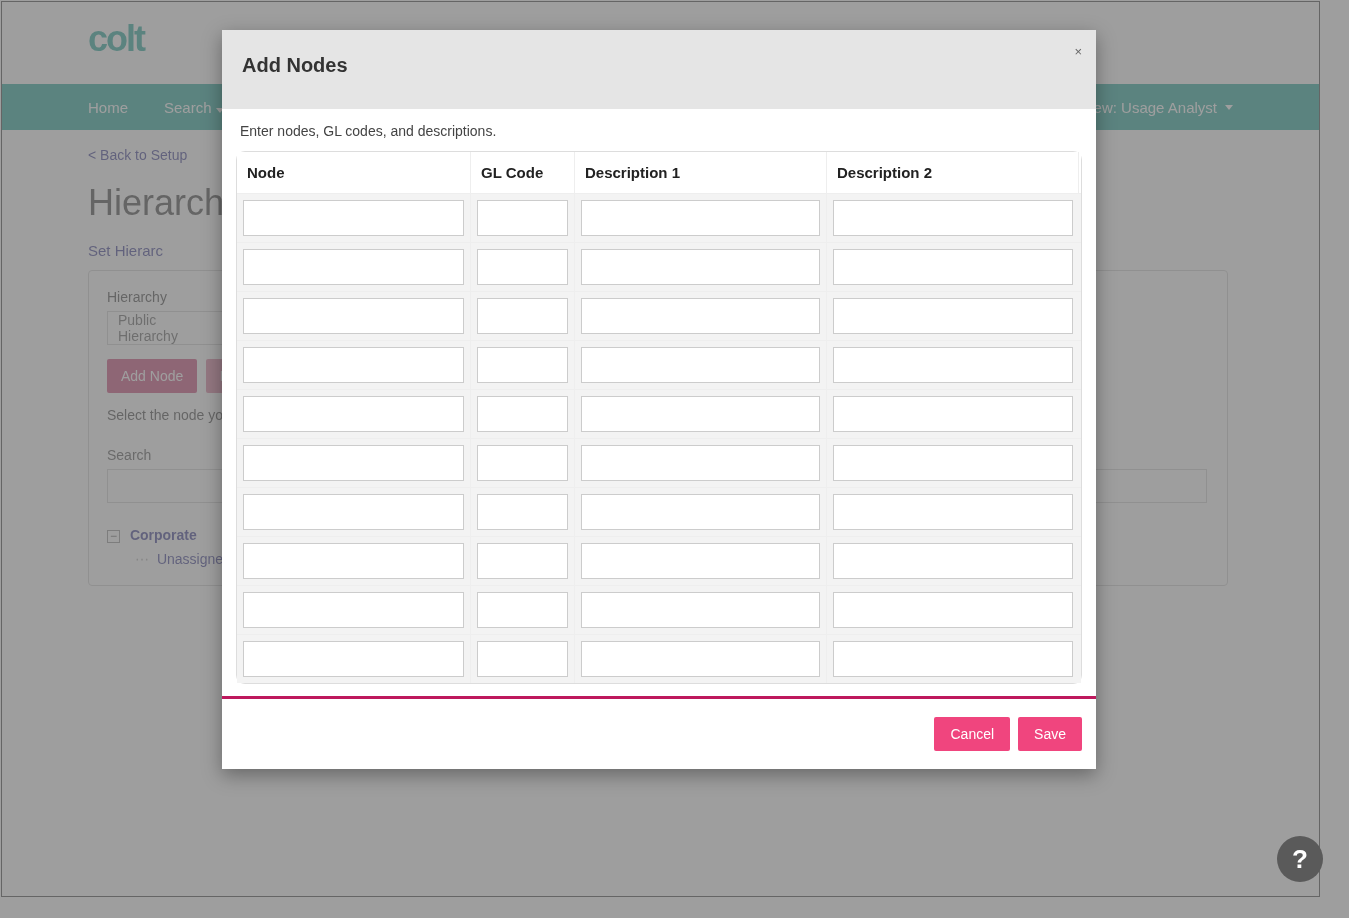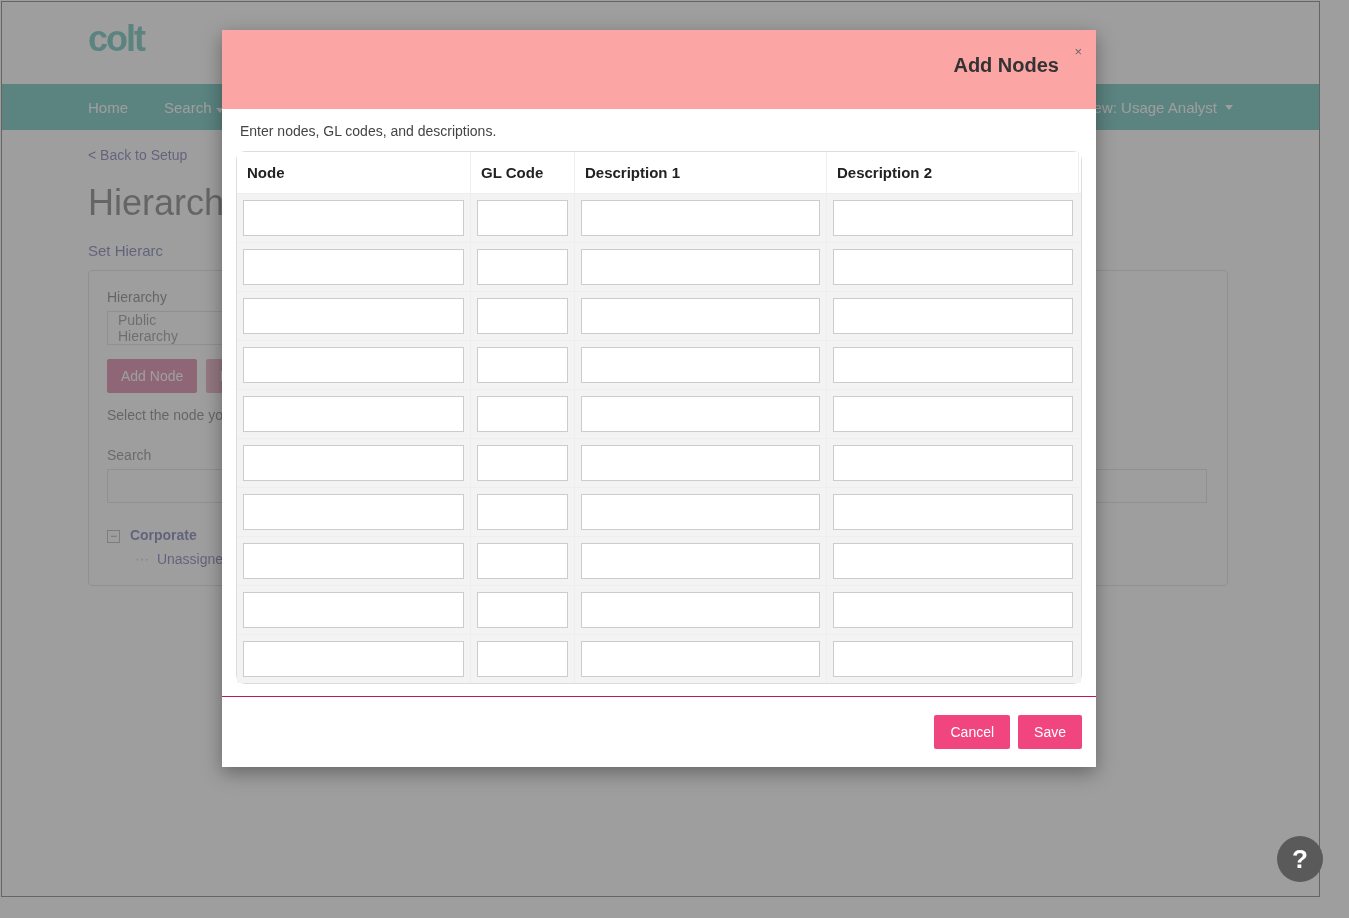--- a/index.html
+++ b/index.html
@@ -125,24 +125,23 @@
   .modal {
     position: absolute;
     top: 30px;
     left: 222px;
     width: 874px;
     background: #fff;
     box-shadow: 0 6px 18px rgba(0,0,0,0.35);
     display:flex; flex-direction:column;
   }
   .modal-header {
-    background: #fca5a5;
+    background: #e5e5e5;
     padding: 24px 37px 32px 20px;
     position: relative;
-    text-align: right;
   }
   .modal-title { font-size: 20px; font-weight:700; color:#333;}
   .modal-close {
     position:absolute; top:14px; right:14px; font-size:13px; color:#666; cursor:pointer;
   }
   .modal-body { padding: 14px 14px 12px 14px; background:#fff; }
   .modal-intro { font-size:14px; color:#444; margin: 0 0 12px 4px; }
   .grid {
     border:1px solid #ddd;
     border-radius:9px;
@@ -175,21 +174,21 @@
   .grid-row > div:last-child { border-right:none;}
   .grid-input {
     width:100%;
     height:36px;
     border:1px solid #ccc;
     background:#fff;
     padding:0 6px;
     font-size:14px;
   }
   .modal-footer {
-    border-top:1px solid #be185d;
+    border-top:3px solid #be185d;
     padding: 18px 14px;
     display:flex;
     justify-content:flex-end;
     gap:8px;
   }
   .btn-m {
     background:#f0457e;
     color:#fff;
     border:none;
     padding:9px 16px;

